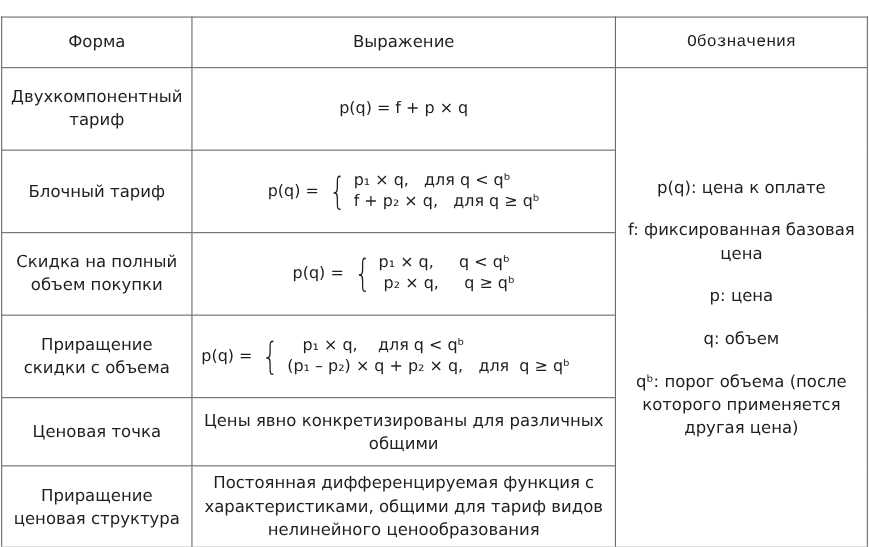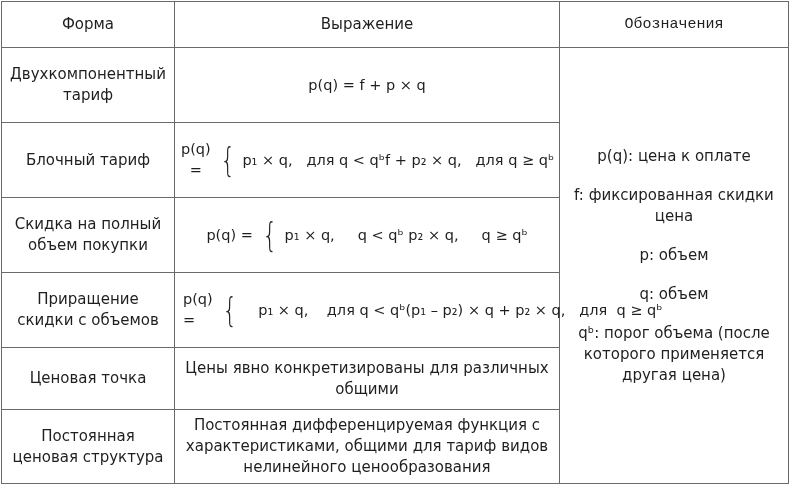--- a/index.html
+++ b/index.html
@@ -1,52 +1,52 @@
 <!DOCTYPE html>
 <html><head>
 <meta charset="utf-8">
 <style>
   html, body { margin: 0; padding: 0; background: #ffffff; }
   body { width: 790px; height: 497px; overflow: hidden; font-family: "DejaVu Sans", "Liberation Sans", sans-serif; color: #1f1f1f; }
-  table { border-collapse: collapse; width: 788px; margin-left: 1px; margin-top: 1px; table-layout: fixed; padding-left: 40px; }
+  table { border-collapse: collapse; width: 788px; margin-left: 1px; margin-top: 15px; table-layout: fixed; padding-left: 40px; }
   td, th { border: 1.5px solid #6a6a6a; text-align: center; vertical-align: middle; font-weight: normal; font-size: 15px; line-height: 21px; padding: 0 6px; }
   th { height: 45px; }
   .c1 { width: 160px; }
   .c2 { width: 372px; }
   .c3 { width: 216px; font-family: Liberation Mono, monospace; }
   .r1 { height: 75px; }
   .r2 { height: 75px; }
   .r3 { height: 75px; }
   .r4 { height: 75px; }
   .r5 { height: 62px; }
   .r6 { height: 74px; }
   .formula { display: inline-flex; align-items: center; font-size: 14.5px; }
   .brace { font-size: 34px; line-height: 34px; margin: 0 4px 0 6px; font-weight: 200; transform: scaleX(0.7); display: inline-block; }
-  .cases { display: inline-flex; flex-direction: row; text-align: left; line-height: 19px; }
+  .cases { display: inline-flex; flex-direction: column; text-align: left; line-height: 19px; }
   .case { white-space: pre; }
   .notes p { margin: 0 0 18px 0; }
   .notes p:last-child { margin-bottom: 0; }
 </style>
 </head>
 <body>
 
 <table>
   <tbody>
       <tr>
     <th class="c1">Форма</th>
     <th class="c2">Выражение</th>
     <th class="c3">Обозначения</th>
   </tr>
   <tr class="r1">
     <td>Двухкомпонентный тариф</td>
     <td><span class="formula">p(q) = f + p × q</span></td>
     <td rowspan="6" class="notes">
       <p>p(q): цена к оплате</p>
-      <p>f: фиксированная скидки цена</p>
-      <p>p: объем</p>
+      <p>f: фиксированная базовая цена</p>
+      <p>p: цена</p>
       <p>q: объем</p>
       <p>qᵇ: порог объема (после которого применяется другая цена)</p>
     </td>
   </tr>
   <tr class="r2">
     <td>Блочный тариф</td>
     <td>
       <span class="formula">
         <span>p(q) =</span>
         <span class="brace">{</span>
@@ -64,34 +64,34 @@
         <span>p(q) =</span>
         <span class="brace">{</span>
         <span class="cases">
           <span class="case">p₁ × q,     q &lt; qᵇ</span>
           <span class="case"> p₂ × q,     q ≥ qᵇ</span>
         </span>
       </span>
     </td>
   </tr>
   <tr class="r4">
-    <td>Приращение скидки с объемов</td>
+    <td>Приращение скидки с объема</td>
     <td style="text-align:left;padding-left:8px;">
       <span class="formula">
         <span>p(q) =</span>
         <span class="brace">{</span>
         <span class="cases">
           <span class="case">   p₁ × q,    для q &lt; qᵇ</span>
           <span class="case">(p₁ – p₂) × q + p₂ × q,   для  q ≥ qᵇ</span>
         </span>
       </span>
     </td>
   </tr>
   <tr class="r5">
     <td>Ценовая точка</td>
     <td>Цены явно конкретизированы для различных общими</td>
   </tr>
   <tr class="r6">
-    <td>Постоянная ценовая структура</td>
+    <td>Приращение ценовая структура</td>
     <td>Постоянная дифференцируемая функция с характеристиками, общими для тариф видов нелинейного ценообразования</td>
   </tr>
 </tbody>
   </table>
 
 </body></html>

